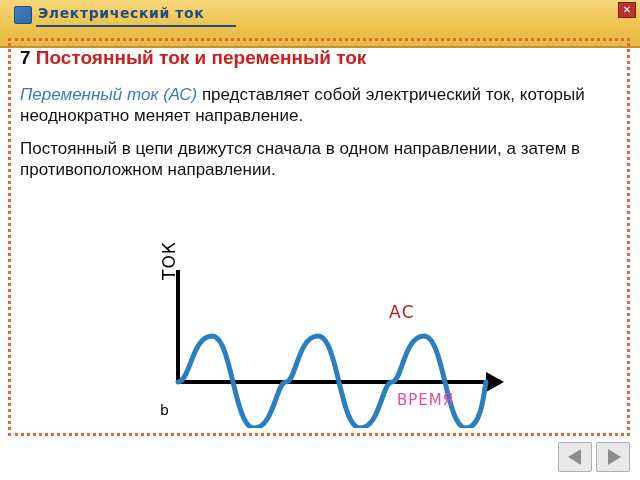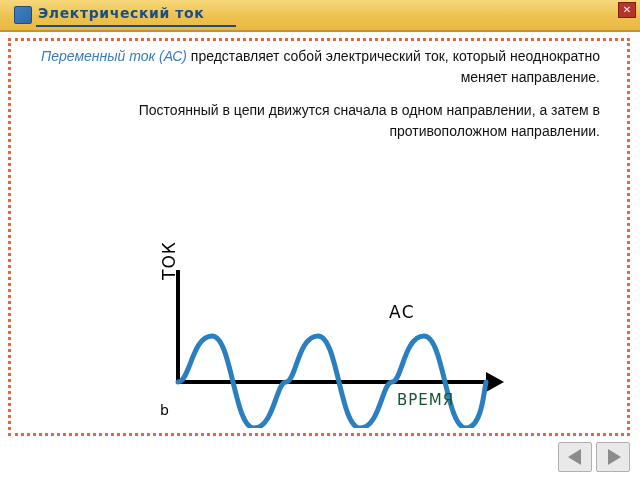--- a/index.html
+++ b/index.html
@@ -14,21 +14,21 @@
     overflow: hidden;
     position: relative;
   }
 
   
   .titlebar {
     position: absolute;
     left: 0;
     top: 0;
     width: 640px;
-    height: 32px;
+    height: 48px;
     background: #f2cf6a;
     background: linear-gradient(to bottom, #f6d87b 0%, #eec24f 55%, #e8b944 100%);
     border-bottom: 2px solid #c8922a;
     box-sizing: border-box;
   }
   .title-accent {
     position: absolute;
     left: 14px;
     top: 6px;
     width: 16px;
@@ -98,26 +98,25 @@
     margin: 0 0 14px 0;
     line-height: 24px;
   }
   .slide-heading .num {
     color: #111111;
   }
   .slide-heading .red {
     color: #cc2020;
   }
   .para {
-    font-size: 14px;
+    font-size: 17px;
     color: #111111;
     line-height: 21px;
     margin: 0 0 12px 0;
     max-width: 580px;
-    text-align: right;
   }
   .para em {
     color: #3a7bbf;
     font-style: italic;
     font-weight: normal;
   }
 
   
   .figure {
     position: absolute;
@@ -138,30 +137,30 @@
     transform-origin: left top;
     white-space: nowrap;
   }
   .label-ac {
     position: absolute;
     left: 269px;
     top: 44px;
     font-family: "DejaVu Sans", sans-serif;
     font-size: 17px;
     letter-spacing: 1px;
-    color: #000000;
+    color: #b91c1c;
   }
   .label-time {
     position: absolute;
     left: 277px;
     top: 133px;
     font-family: "DejaVu Sans", sans-serif;
     font-size: 15px;
     letter-spacing: 1px;
-    color: #14532d;
+    color: #ec4899;
   }
   .label-b {
     position: absolute;
     left: 40px;
     top: 144px;
     font-family: "DejaVu Sans", sans-serif;
     font-size: 14px;
     color: #000000;
   }
 
@@ -208,20 +207,24 @@
 <div class="titlebar">
   <div class="title-accent"></div>
   <div class="title-text">Электрический ток</div>
   <div class="title-underline"></div>
   <div class="close-btn">✕</div>
 </div>
 
 <div class="frame"></div>
 
 <div class="content">
+  <div class="slide-heading">
+    <span class="num">7</span>
+    <span class="red">Постоянный ток и переменный ток</span>
+  </div>
 
   <p class="para">
     <em>Переменный ток (АС)</em><span> представляет собой электрический ток, который неоднократно меняет направление.</span>
   </p>
 
   <p class="para">Постоянный в цепи движутся сначала в одном направлении, а затем в противоположном направлении.</p>
 
 </div>
 
 <div class="figure">

